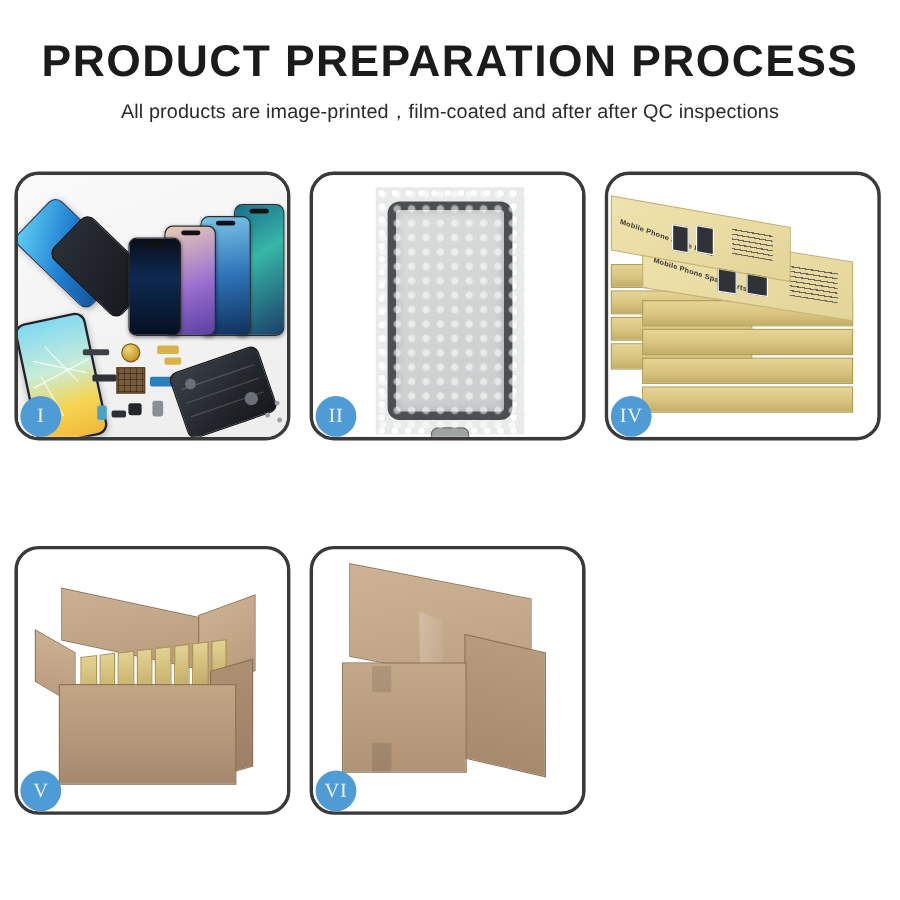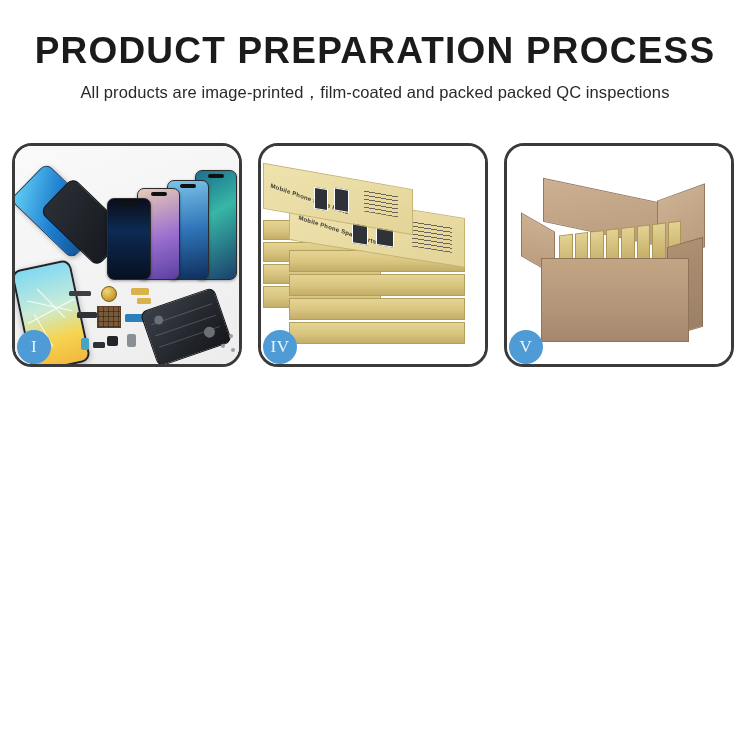--- a/index.html
+++ b/index.html
@@ -316,21 +316,21 @@
   }
   .tape-tab {
     position: absolute; background: rgba(0,0,0,.10);
   }
 </style>
 </head>
 <body>
 
 <div class="header">
   <div class="main-title">PRODUCT PREPARATION PROCESS</div>
-  <div class="sub-title">All products are image-printed，film-coated and packed packed QC inspections</div>
+  <div class="sub-title">All products are image-printed，film-coated and after after QC inspections</div>
 </div>
 
 <div class="grid">
 
   <div class="panel">
     <div class="panel-inner p1">
       <div class="soft"></div>
 
       <div class="tilt-phone"></div>
       <div class="tilt-phone2"></div>
@@ -379,20 +379,28 @@
       </div>
 
       <div class="screws" style="right:6px;  bottom:26px; width:4px; height:4px; background:#9aa0a6; border-radius:50%;"></div>
       <div class="screws" style="right:14px; bottom:16px; width:4px; height:4px; background:#9aa0a6; border-radius:50%;"></div>
       <div class="screws" style="right:4px;  bottom:12px; width:4px; height:4px; background:#9aa0a6; border-radius:50%;"></div>
       <div class="screws" style="right:2px; top:122px; width:26px; height:5px; background:#c8ccd0; transform:rotate(-28deg); border-radius:2px;"></div>
     </div>
     <div class="badge">I</div>
   </div>
 
+  <div class="panel">
+    <div class="panel-inner p2">
+      <div class="bubble-bg"></div>
+      <div class="screen-plate"></div>
+      <div class="bubble-overlay"></div>
+    </div>
+    <div class="badge">II</div>
+  </div>
 
 
   <div class="panel">
     <div class="panel-inner p4">
       <div class="ystack">
 
         <div class="ybox" style="left:2px;  top:74px;  width:118px; height:20px;"></div>
         <div class="ybox" style="left:2px;  top:96px;  width:118px; height:20px;"></div>
         <div class="ybox" style="left:2px;  top:118px; width:118px; height:20px;"></div>
         <div class="ybox" style="left:2px;  top:140px; width:118px; height:22px;"></div>
@@ -435,14 +443,27 @@
         <div class="inner-box"></div>
         <div class="inner-box"></div>
         <div class="inner-box"></div>
       </div>
       <div class="carton-side"></div>
       <div class="carton-body"></div>
     </div>
     <div class="badge">V</div>
   </div>
 
+  <div class="panel">
+    <div class="panel-inner p6">
+      <div class="sealed-top">
+        <div class="tape"></div>
+      </div>
+      <div class="sealed-right"></div>
+      <div class="sealed-front2">
+        <div class="tape-tab" style="left:24px; top:2px;  width:16px; height:22px;"></div>
+        <div class="tape-tab" style="left:24px; top:66px; width:16px; height:24px;"></div>
+      </div>
+    </div>
+    <div class="badge">VI</div>
+  </div>
 
 </div>
 
 </body></html>

